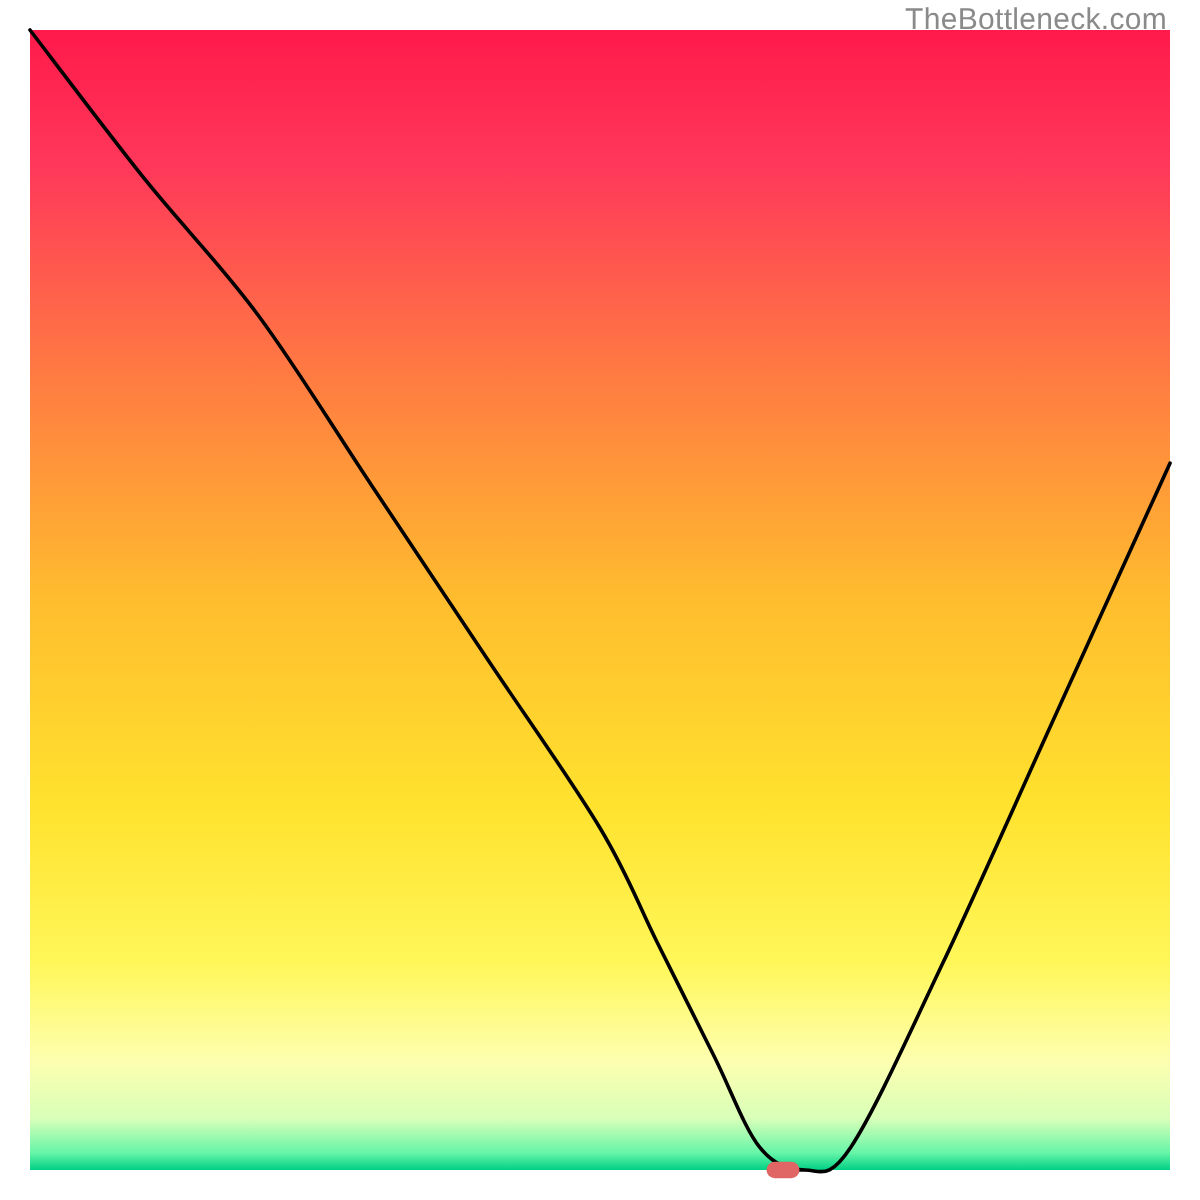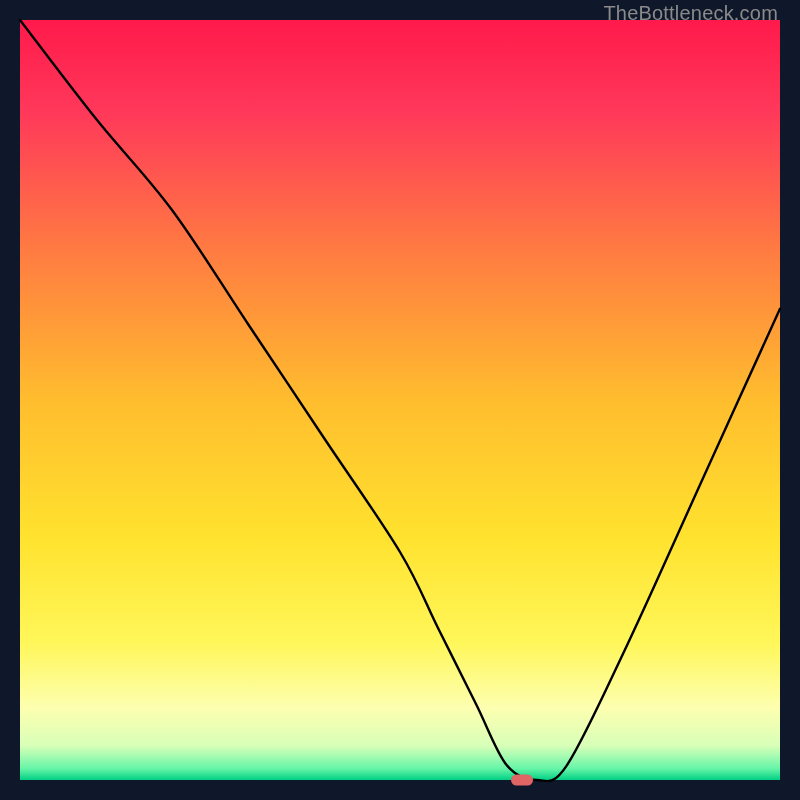--- a/index.html
+++ b/index.html
@@ -7,21 +7,21 @@
     padding: 0;
     width: 800px;
     height: 800px;
     background: #000;
     overflow: hidden;
   }
   .frame {
     position: relative;
     width: 800px;
     height: 800px;
-    background: #0f172a;
+    background: #ffffff;
   }
   .plot-area {
     position: absolute;
     left: 20px;
     top: 20px;
     width: 760px;
     height: 760px;
     
   }
   .gradient {

